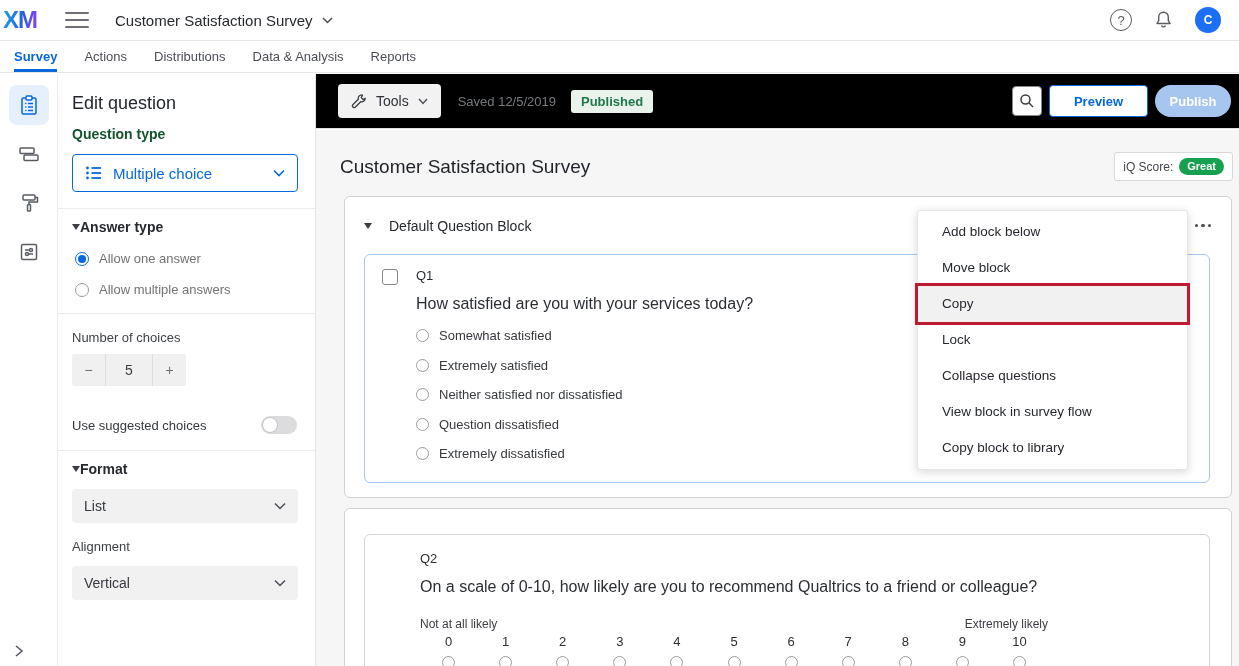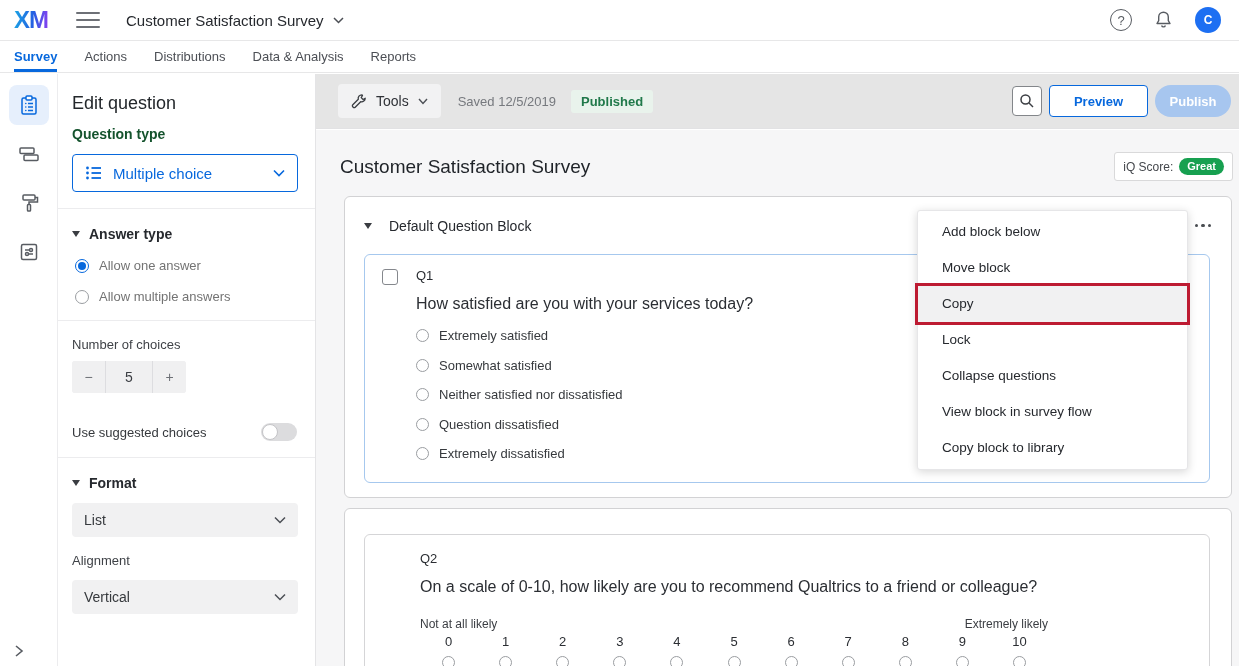--- a/index.html
+++ b/index.html
@@ -2,21 +2,21 @@
 <html><head>
 <meta charset="utf-8">
 <style>
   * { margin:0; padding:0; box-sizing:border-box; }
   html,body { width:1239px; height:666px; }
   body { font-family:"Liberation Sans","DejaVu Sans",sans-serif; background:#fff; color:#26292e; }
   .app { position:relative; width:1239px; height:666px; overflow:hidden; background:#fff; }
 
   
   .topbar { position:absolute; top:0; left:0; right:0; height:41px; background:#fff;
-            border-bottom:1px solid #e7e7e8; display:flex; align-items:center; padding-left:14px; }
+            border-bottom:1px solid #e7e7e8; display:flex; align-items:center; padding-left:3px; }
   .logo { font-size:24px; font-weight:bold; letter-spacing:-1px;
           background:linear-gradient(95deg,#1ba6e4 0%,#2460e2 55%,#8a3ff1 100%);
           -webkit-background-clip:text; background-clip:text; color:transparent; line-height:1; }
   .hamburger { width:24px; margin-left:28px; cursor:pointer; }
   .hamburger span { display:block; height:2px; background:#6d7076; margin:5px 0; border-radius:1px; }
   .survey-switcher { display:flex; align-items:center; gap:9px; margin-left:26px; background:none; border:none;
                      font-family:inherit; font-size:15px; color:#26292e; cursor:pointer; }
   .topbar-right { margin-left:auto; display:flex; align-items:center; gap:22px; padding-right:18px; }
   .help-circle { width:22px; height:22px; border:1.5px solid #585c62; border-radius:50%; display:flex;
                  align-items:center; justify-content:center; font-size:13px; color:#585c62; cursor:pointer; }
@@ -42,21 +42,21 @@
   .panel { position:absolute; top:74px; left:58px; bottom:0; width:258px; background:#fff;
            border-right:1px solid #e4e4e6; overflow:hidden; }
   .panel-pad { padding-left:14px; padding-right:18px; }
   .panel h1 { font-size:18px; font-weight:normal; color:#23272b; margin-top:19px; }
   .field-label { font-size:14px; font-weight:bold; color:#14532d; margin-top:12px; }
   .qtype-btn { margin-top:12px; width:226px; height:38px; background:#fff; border:1px solid #0768dd; border-radius:4px;
                display:flex; align-items:center; padding:0 12px; gap:10px; cursor:pointer; }
   .qtype-btn .lbl { font-size:15px; color:#0768dd; }
   .qtype-btn .chev { margin-left:auto; color:#0768dd; display:flex; }
   .divider { border-bottom:1px solid #ececee; margin-top:16px; }
-  .sec-head { display:flex; align-items:center; gap:9px; margin-top:17px; cursor:pointer; }
+  .sec-head { display:flex; align-items:center; margin-top:10px; cursor:pointer; }
   .caret-down { width:0; height:0; border-left:4.5px solid transparent; border-right:4.5px solid transparent;
                 border-top:6px solid #3a3d42; }
   .sec-head .t { font-size:14px; font-weight:bold; color:#26292e; }
   .radio-row { display:flex; align-items:center; gap:10px; margin-top:16px; cursor:pointer; padding-left:3px; }
   .radio { width:14px; height:14px; border-radius:50%; border:1px solid #9a9da1; background:#fff; flex:0 0 auto; }
   .radio.sel { border:1px solid #0768dd; position:relative; }
   .radio.sel::after { content:""; position:absolute; inset:2px; border-radius:50%; background:#0768dd; }
   .radio-row .rl { font-size:13px; color:#737373; }
   .sub-label { font-size:13px; color:#3f4247; margin-top:16px; }
   .stepper { display:flex; margin-top:9px; width:114px; height:32px; border-radius:3px; overflow:hidden;
@@ -69,21 +69,21 @@
   .toggle { margin-left:auto; width:36px; height:18px; border-radius:9px; background:#dcdcde; position:relative; cursor:pointer; }
   .toggle .knob { position:absolute; left:1px; top:1px; width:16px; height:16px; border-radius:50%; background:#fff;
                   border:1px solid #c4c4c7; }
   .select { margin-top:12px; width:226px; height:34px; background:#f1f1f2; border-radius:4px; display:flex;
             align-items:center; padding:0 12px; cursor:pointer; }
   .select .sl { font-size:14px; color:#36393d; }
   .select .chev { margin-left:auto; color:#4c4f55; display:flex; }
 
   
   .main { position:absolute; top:74px; left:316px; right:0; bottom:0; }
-  .toolbar { position:absolute; top:0; left:0; right:0; height:55px; background:#e5e5e5; border-bottom:1px solid #e2e2e4;
+  .toolbar { position:absolute; top:0; left:0; right:0; height:55px; background:#000000; border-bottom:1px solid #e2e2e4;
              display:flex; align-items:center; padding-left:22px; padding-right:8px; }
   .tools-btn { height:34px; background:#f2f2f3; border:none; border-radius:4px; display:flex; align-items:center;
                gap:9px; padding:0 13px; font-family:inherit; font-size:14px; color:#2f3237; cursor:pointer; }
   .saved { font-size:13px; color:#76797e; margin-left:17px; }
   .pub-badge { margin-left:15px; background:#e9f3ec; color:#20794a; font-size:13px; font-weight:bold;
                padding:4px 10px; border-radius:3px; }
   .tb-right { margin-left:auto; display:flex; align-items:center; gap:7px; }
   .search-btn { width:30px; height:30px; border:1px solid #83868a; border-radius:4px; background:#fff;
                 display:flex; align-items:center; justify-content:center; color:#3a3d42; cursor:pointer; }
   .preview-btn { height:32px; width:99px; background:#fff; border:1px solid #0768dd; border-radius:4px;
@@ -353,25 +353,25 @@
             </span>
         </div>
         <div class="q-card">
           <span class="checkbox"></span>
           <div class="q-body">
             <div class="q-id">Q1</div>
             <div class="q-text">How satisfied are you with your services today?</div>
             <div class="q-choices">
               <div class="choice">
                   <span class="c-radio"></span>
-                  <span class="c-lbl">Extremely satisfied</span>
+                  <span class="c-lbl">Somewhat satisfied</span>
                 </div>
               <div class="choice">
                   <span class="c-radio"></span>
-                  <span class="c-lbl">Somewhat satisfied</span>
+                  <span class="c-lbl">Extremely satisfied</span>
                 </div>
               <div class="choice">
                   <span class="c-radio"></span>
                   <span class="c-lbl">Neither satisfied nor dissatisfied</span>
                 </div>
               <div class="choice">
                   <span class="c-radio"></span>
                   <span class="c-lbl">Question dissatisfied</span>
                 </div>
               <div class="choice">

